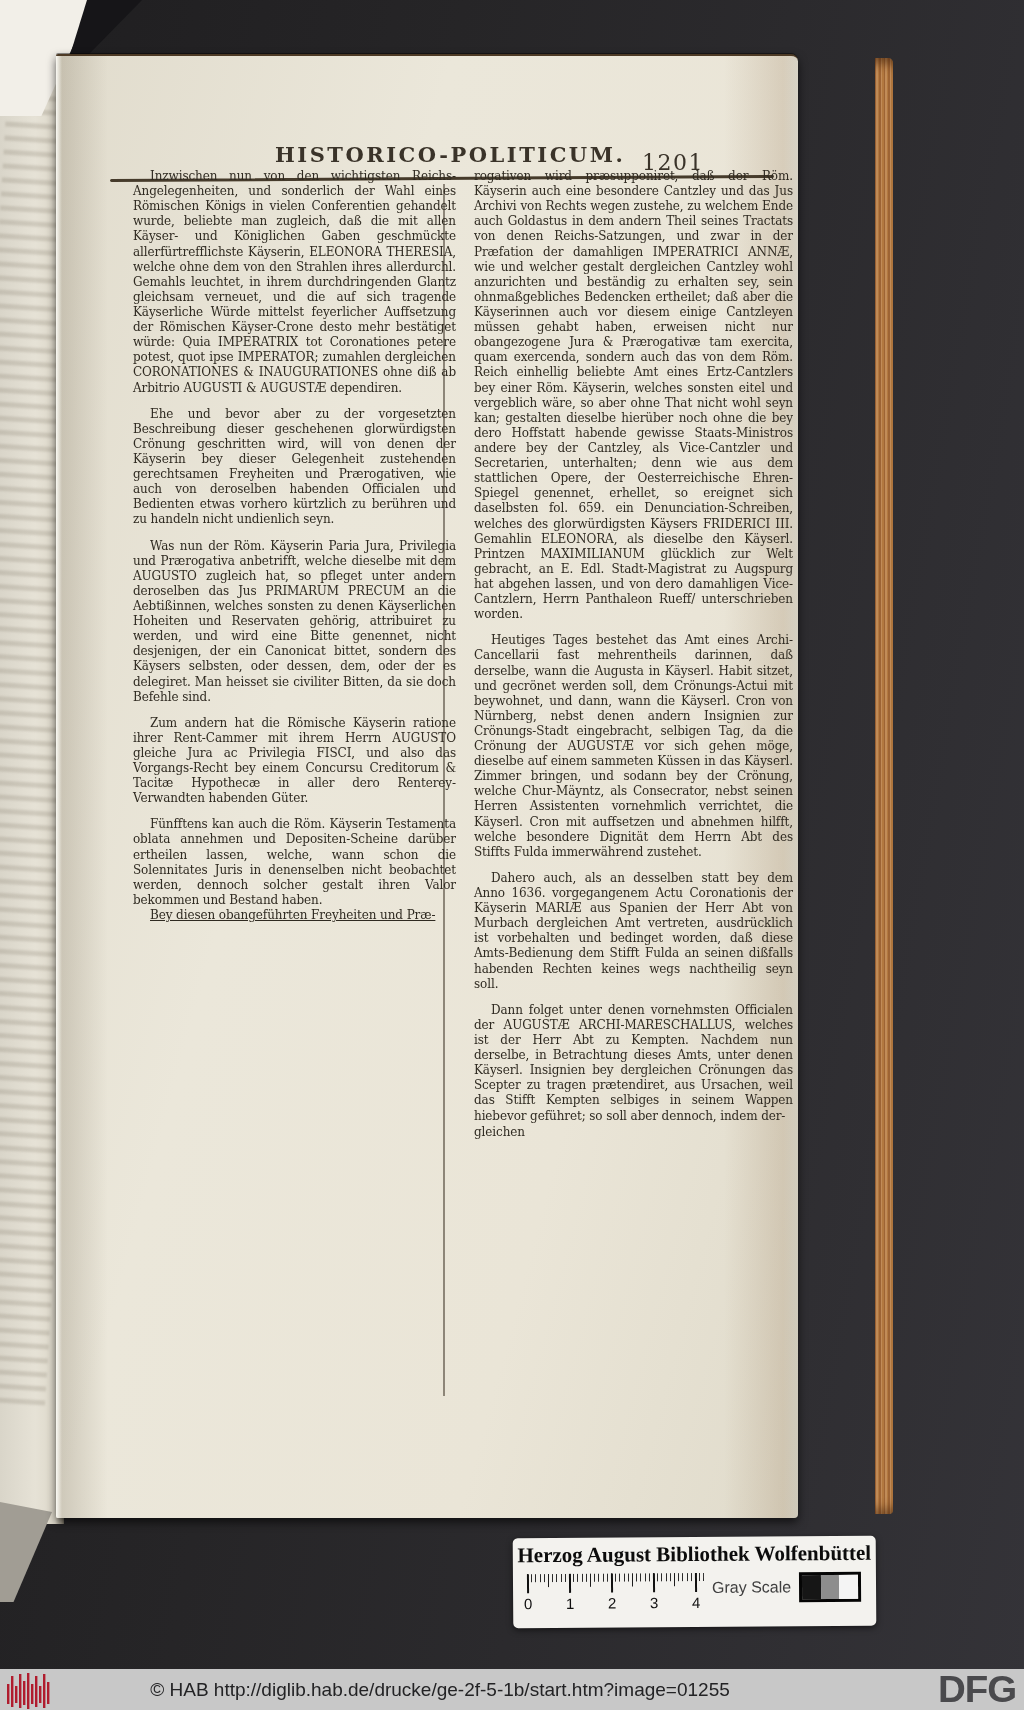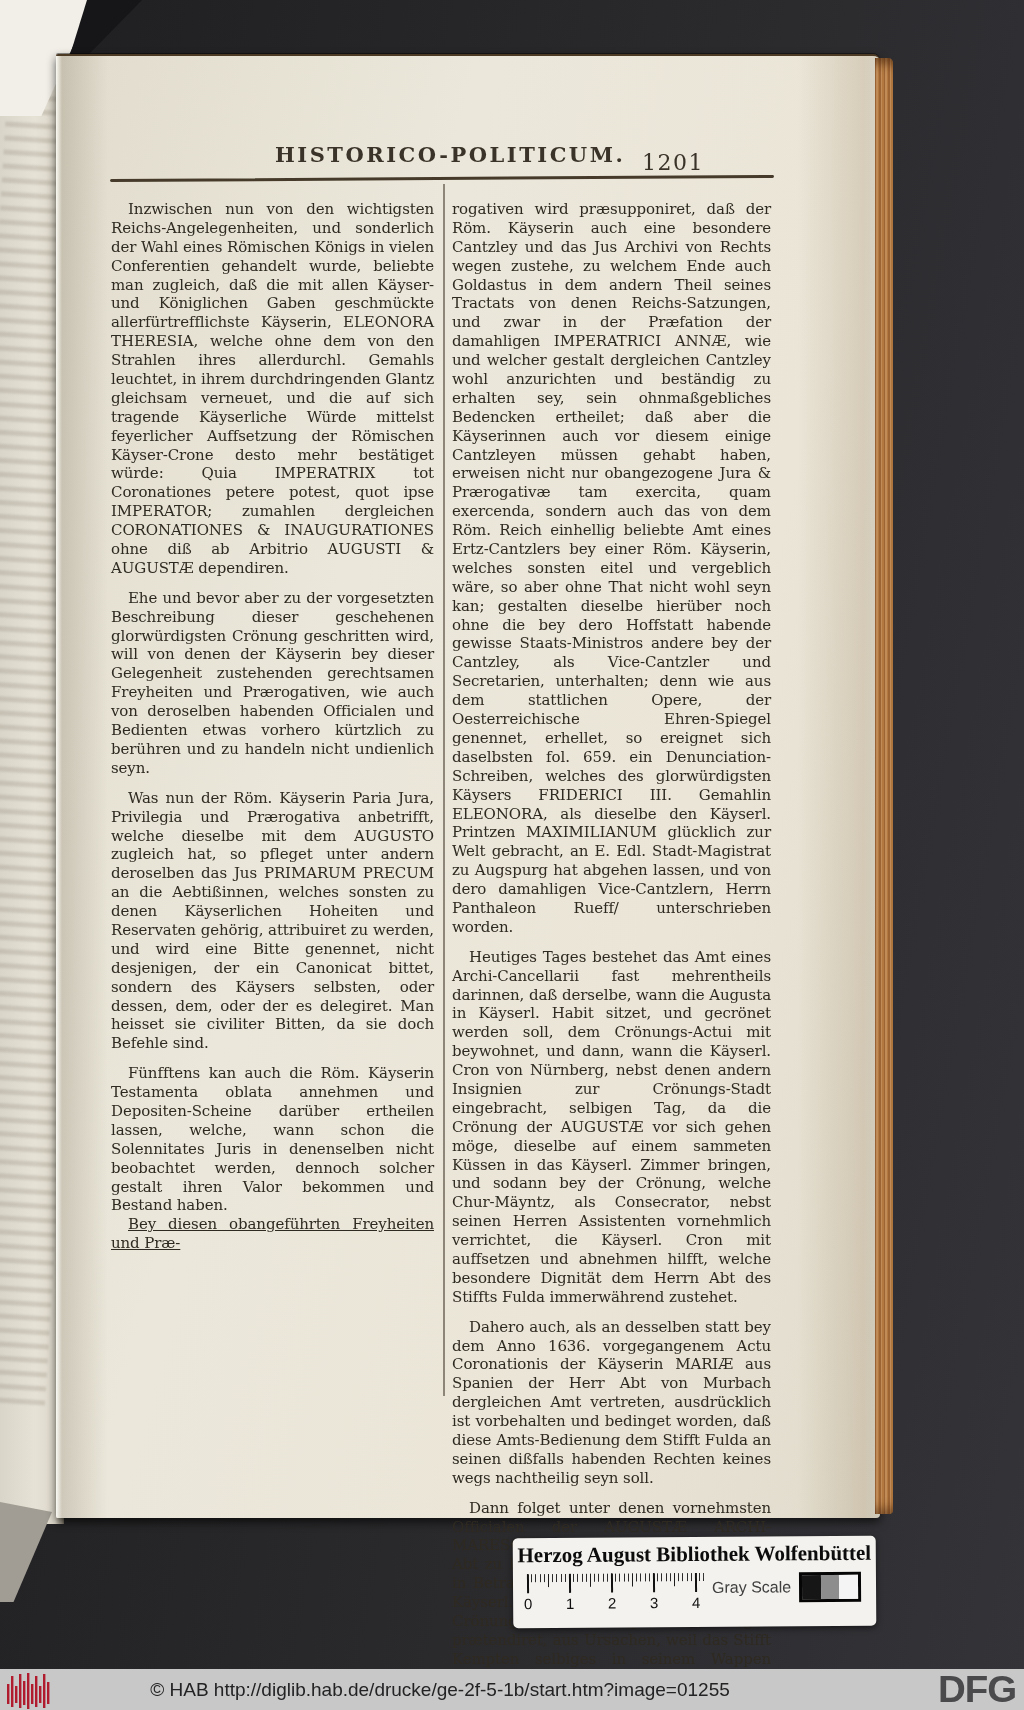--- a/index.html
+++ b/index.html
@@ -26,21 +26,21 @@
   .dark-wedge{
     position:absolute;left:32px;top:0;width:110px;height:82px;background:#161518;
     clip-path:polygon(50% 0,100% 0,27% 100%);
   }
   .cradle-wedge{
     position:absolute;left:0;top:1502px;width:52px;height:100px;background:#a19d94;
     clip-path:polygon(0 0,100% 10%,26% 100%,0 100%);
   }
   
   .page{
-    position:absolute;left:56px;top:54px;width:824px;height:1462px;
+    position:absolute;left:56px;top:54px;width:742px;height:1462px;
     border-radius:2px 7px 4px 2px;
     border-top:2px solid #4d3a25;
     box-shadow:0 4px 10px rgba(0,0,0,.65),0 -1px 0 rgba(0,0,0,.4);
     background:
       linear-gradient(to right,rgba(255,255,250,.9) 0,rgba(255,255,250,0) 6px),
       linear-gradient(to right,rgba(94,82,60,.20) 6px,rgba(94,82,60,0) 52px),
       linear-gradient(to right,rgba(0,0,0,0) 90%,rgba(130,95,55,.18) 98%,rgba(0,0,0,.08) 100%),
       linear-gradient(105deg,#e1dccd 0%,#ebe7da 35%,#eae5d7 70%,#e0dbcb 100%);
   }
   .fore-edge{
@@ -57,22 +57,22 @@
     position:absolute;left:586px;top:94px;font-size:22px;letter-spacing:1.5px;color:#3a3329;
   }
   .header-rule{
     position:absolute;left:54px;top:121px;width:664px;height:3px;background:#463b2b;
     border-radius:2px;transform:rotate(-.35deg);
   }
   .col-divider{
     position:absolute;left:387px;top:128px;width:2px;height:1212px;background:rgba(64,54,42,.55);
   }
   .col{
-    position:absolute;top:144px;font-size:15px;line-height:1.26;color:#2f2a21;
-    text-align:justify;letter-spacing:-.1px;
+    position:absolute;top:113px;font-size:12px;line-height:1.26;color:#2f2a21;
+    text-align:justify;letter-spacing:-.1px;margin-left:22px;
   }
   .col-left{left:55px;width:323px;}
   .col-right{left:396px;width:319px;}
   .col p{margin:0 0 11px 0;text-indent:17px;}
   .col p.cont{text-indent:0;}
   .col p.no-gap{margin-bottom:0;}
   .col p.tight{margin-top:0;text-decoration:underline;}
   .catchword{text-align:left;margin-top:1px;color:#2f2a21;}
   
   .scale-card{
@@ -126,20 +126,21 @@
 
   <div class="running-title">HISTORICO-POLITICUM.</div>
   <div class="page-number">1201</div>
   <div class="header-rule"></div>
   <div class="col-divider"></div>
 
   <div class="col col-left">
     <p>Inzwischen nun von den wichtigsten Reichs-Angelegenheiten, und sonderlich der Wahl eines Römischen Königs in vielen Conferentien gehandelt wurde, beliebte man zugleich, daß die mit allen Käyser- und Königlichen Gaben geschmückte allerfürtrefflichste Käyserin, ELEONORA THERESIA, welche ohne dem von den Strahlen ihres allerdurchl. Gemahls leuchtet, in ihrem durchdringenden Glantz gleichsam verneuet, und die auf sich tragende Käyserliche Würde mittelst feyerlicher Auffsetzung der Römischen Käyser-Crone desto mehr bestätiget würde: Quia IMPERATRIX tot Coronationes petere potest, quot ipse IMPERATOR; zumahlen dergleichen CORONATIONES &amp; INAUGURATIONES ohne diß ab Arbitrio AUGUSTI &amp; AUGUSTÆ dependiren.</p>
     <p>Ehe und bevor aber zu der vorgesetzten Beschreibung dieser geschehenen glorwürdigsten Crönung geschritten wird, will von denen der Käyserin bey dieser Gelegenheit zustehenden gerechtsamen Freyheiten und Prærogativen, wie auch von deroselben habenden Officialen und Bedienten etwas vorhero kürtzlich zu berühren und zu handeln nicht undienlich seyn.</p>
     <p>Was nun der Röm. Käyserin Paria Jura, Privilegia und Prærogativa anbetrifft, welche dieselbe mit dem AUGUSTO zugleich hat, so pfleget unter andern deroselben das Jus PRIMARUM PRECUM an die Aebtißinnen, welches sonsten zu denen Käyserlichen Hoheiten und Reservaten gehörig, attribuiret zu werden, und wird eine Bitte genennet, nicht desjenigen, der ein Canonicat bittet, sondern des Käysers selbsten, oder dessen, dem, oder der es delegiret. Man heisset sie civiliter Bitten, da sie doch Befehle sind.</p>
+    <p>Zum andern hat die Römische Käyserin ratione ihrer Rent-Cammer mit ihrem Herrn AUGUSTO gleiche Jura ac Privilegia FISCI, und also das Vorgangs-Recht bey einem Concursu Creditorum &amp; Tacitæ Hypothecæ in aller dero Renterey-Verwandten habenden Güter.</p>
     <p class="no-gap">Fünfftens kan auch die Röm. Käyserin Testamenta oblata annehmen und Depositen-Scheine darüber ertheilen lassen, welche, wann schon die Solennitates Juris in denenselben nicht beobachtet werden, dennoch solcher gestalt ihren Valor bekommen und Bestand haben.</p>
     <p class="tight">Bey diesen obangeführten Freyheiten und Præ-</p>
   </div>
 
   <div class="col col-right">
     <p class="cont">rogativen wird præsupponiret, daß der Röm. Käyserin auch eine besondere Cantzley und das Jus Archivi von Rechts wegen zustehe, zu welchem Ende auch Goldastus in dem andern Theil seines Tractats von denen Reichs-Satzungen, und zwar in der Præfation der damahligen IMPERATRICI ANNÆ, wie und welcher gestalt dergleichen Cantzley wohl anzurichten und beständig zu erhalten sey, sein ohnmaßgebliches Bedencken ertheilet; daß aber die Käyserinnen auch vor diesem einige Cantzleyen müssen gehabt haben, erweisen nicht nur obangezogene Jura &amp; Prærogativæ tam exercita, quam exercenda, sondern auch das von dem Röm. Reich einhellig beliebte Amt eines Ertz-Cantzlers bey einer Röm. Käyserin, welches sonsten eitel und vergeblich wäre, so aber ohne That nicht wohl seyn kan; gestalten dieselbe hierüber noch ohne die bey dero Hoffstatt habende gewisse Staats-Ministros andere bey der Cantzley, als Vice-Cantzler und Secretarien, unterhalten; denn wie aus dem stattlichen Opere, der Oesterreichische Ehren-Spiegel genennet, erhellet, so ereignet sich daselbsten fol. 659. ein Denunciation-Schreiben, welches des glorwürdigsten Käysers FRIDERICI III. Gemahlin ELEONORA, als dieselbe den Käyserl. Printzen MAXIMILIANUM glücklich zur Welt gebracht, an E. Edl. Stadt-Magistrat zu Augspurg hat abgehen lassen, und von dero damahligen Vice-Cantzlern, Herrn Panthaleon Rueff/ unterschrieben worden.</p>
     <p>Heutiges Tages bestehet das Amt eines Archi-Cancellarii fast mehrentheils darinnen, daß derselbe, wann die Augusta in Käyserl. Habit sitzet, und gecrönet werden soll, dem Crönungs-Actui mit beywohnet, und dann, wann die Käyserl. Cron von Nürnberg, nebst denen andern Insignien zur Crönungs-Stadt eingebracht, selbigen Tag, da die Crönung der AUGUSTÆ vor sich gehen möge, dieselbe auf einem sammeten Küssen in das Käyserl. Zimmer bringen, und sodann bey der Crönung, welche Chur-Mäyntz, als Consecrator, nebst seinen Herren Assistenten vornehmlich verrichtet, die Käyserl. Cron mit auffsetzen und abnehmen hilfft, welche besondere Dignität dem Herrn Abt des Stiffts Fulda immerwährend zustehet.</p>
     <p>Dahero auch, als an desselben statt bey dem Anno 1636. vorgegangenem Actu Coronationis der Käyserin MARIÆ aus Spanien der Herr Abt von Murbach dergleichen Amt vertreten, ausdrücklich ist vorbehalten und bedinget worden, daß diese Amts-Bedienung dem Stifft Fulda an seinen dißfalls habenden Rechten keines wegs nachtheilig seyn soll.</p>
     <p class="no-gap">Dann folget unter denen vornehmsten Officialen der AUGUSTÆ ARCHI-MARESCHALLUS, welches ist der Herr Abt zu Kempten. Nachdem nun derselbe, in Betrachtung dieses Amts, unter denen Käyserl. Insignien bey dergleichen Crönungen das Scepter zu tragen prætendiret, aus Ursachen, weil das Stifft Kempten selbiges in seinem Wappen hiebevor geführet; so soll aber dennoch, indem der-</p>
     <div class="catchword">gleichen</div>

